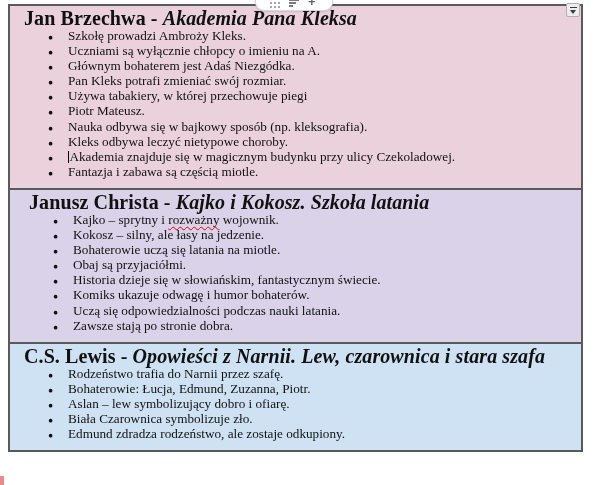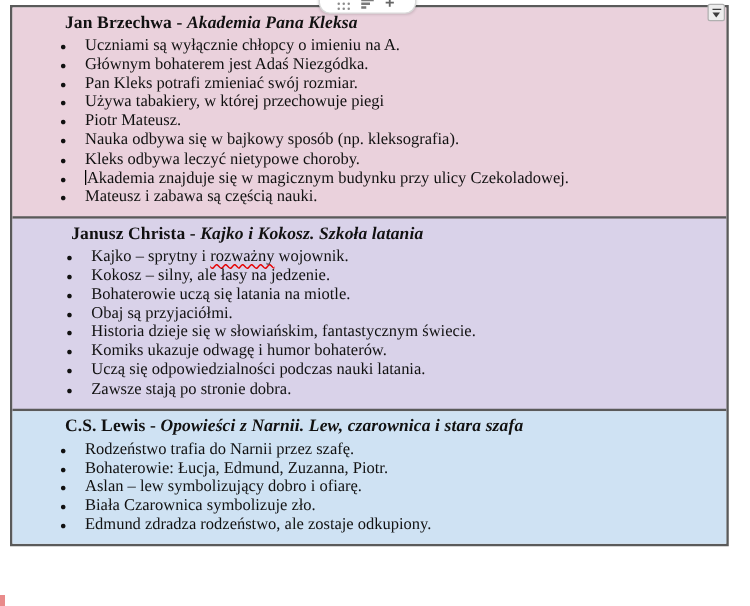--- a/index.html
+++ b/index.html
@@ -17,22 +17,22 @@
   .doc-table {
     position:absolute; left:8px; top:4px; width:575px;
     border:2px solid var(--border,#5a5a5a);
   }
   .cell {
     padding:3px 10px 9px 8px;
     border-bottom:2px solid var(--border,#5a5a5a);
   }
   .cell:last-child { border-bottom:none; }
   .cell h2 {
-    font-size:14px; line-height:19px; font-weight:bold;
-    padding-left:6px; letter-spacing:.1px;margin-left:28px;
+    font-size:20px; line-height:19px; font-weight:bold;
+    padding-left:6px; letter-spacing:.1px;
   }
   .cell h2 .book { font-style:italic; }
   .cell ul { list-style:none; }
   .cell li {
     position:relative; padding-left:50px;
     font-size:13.2px; line-height:15.1px;
   }
   .cell li::before {
     content:"●"; position:absolute; left:30px; top:2px;
     font-size:8.5px; color:#111;
@@ -100,29 +100,30 @@
 </head>
 <body style="--border: #5a5a5a; --squiggle: #e60000;">
 
 <div class="page">
 
   <div class="doc-table">
 
     <section class="cell" style="background: rgb(234, 209, 220);">
       <h2><span>Jan Brzechwa -</span> <span class="book">Akademia Pana Kleksa</span></h2>
       <ul>
+          <li>Szkołę prowadzi Ambroży Kleks.</li>
           <li>Uczniami są wyłącznie chłopcy o imieniu na A.</li>
           <li>Głównym bohaterem jest Adaś Niezgódka.</li>
           <li>Pan Kleks potrafi zmieniać swój rozmiar.</li>
           <li>Używa tabakiery, w której przechowuje piegi</li>
           <li>Piotr Mateusz.</li>
           <li>Nauka odbywa się w bajkowy sposób (np. kleksografia).</li>
           <li>Kleks odbywa leczyć nietypowe choroby.</li>
           <li><span class="caret"></span>Akademia znajduje się w magicznym budynku przy ulicy Czekoladowej.</li>
-          <li>Mateusz i zabawa są częścią nauki.</li>
+          <li>Fantazja i zabawa są częścią miotle.</li>
         </ul>
     </section>
 
     <section class="cell" style="background: rgb(217, 210, 233); padding-left: 13px;">
       <h2><span>Janusz Christa -</span> <span class="book">Kajko i Kokosz. Szkoła latania</span></h2>
       <ul>
           <li>Kajko – sprytny i <span class="squiggle">rozważny</span> wojownik.</li>
           <li>Kokosz – silny, ale łasy na jedzenie.</li>
           <li>Bohaterowie uczą się latania na miotle.</li>
           <li>Obaj są przyjaciółmi.</li>

